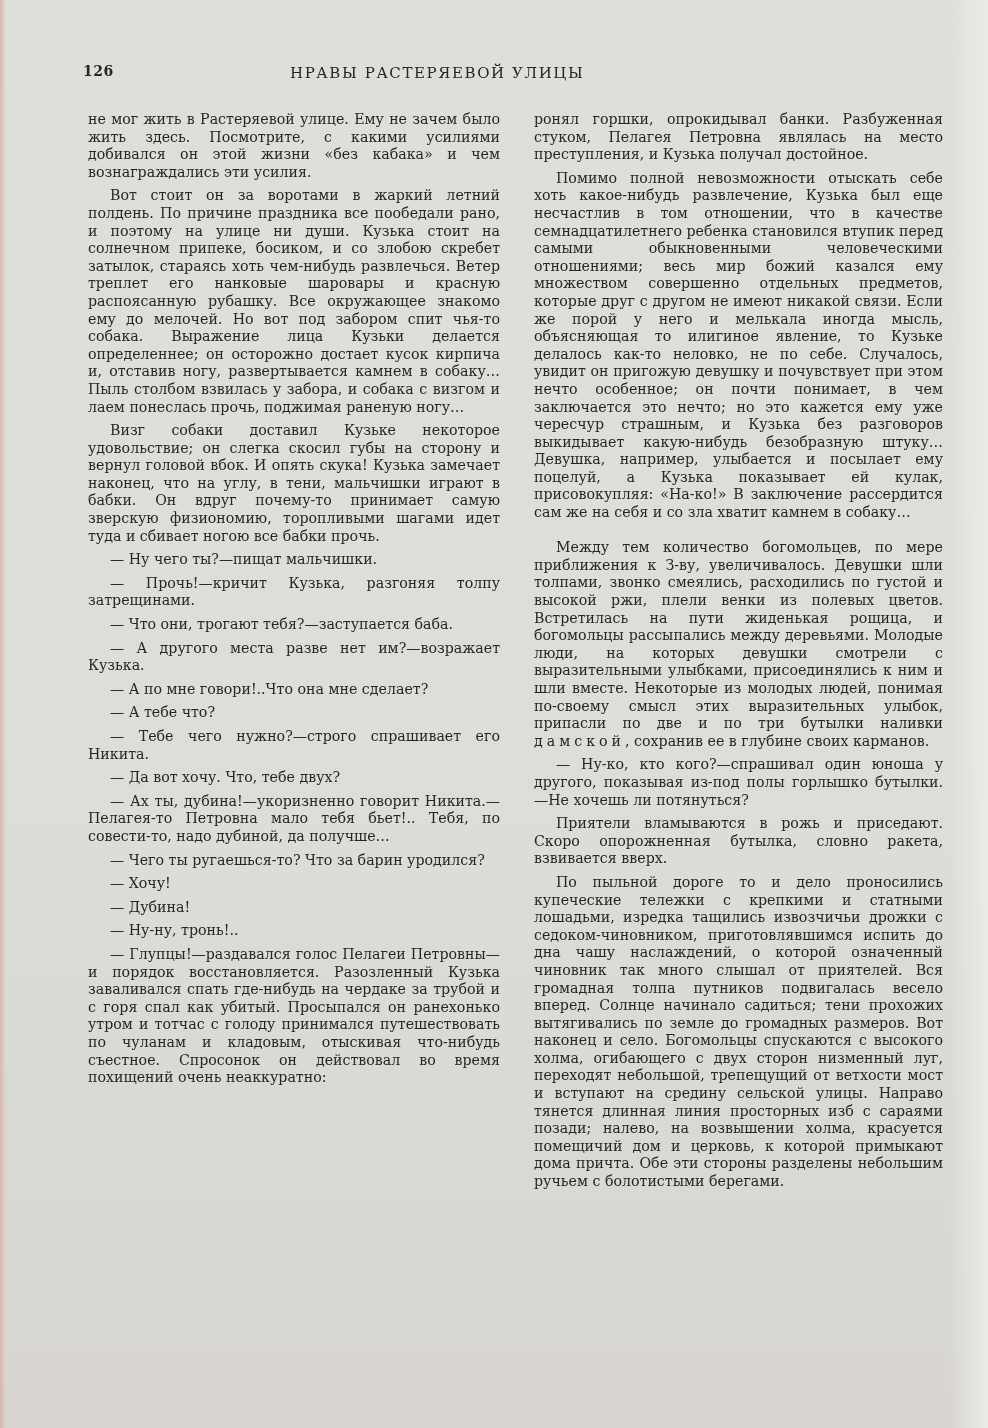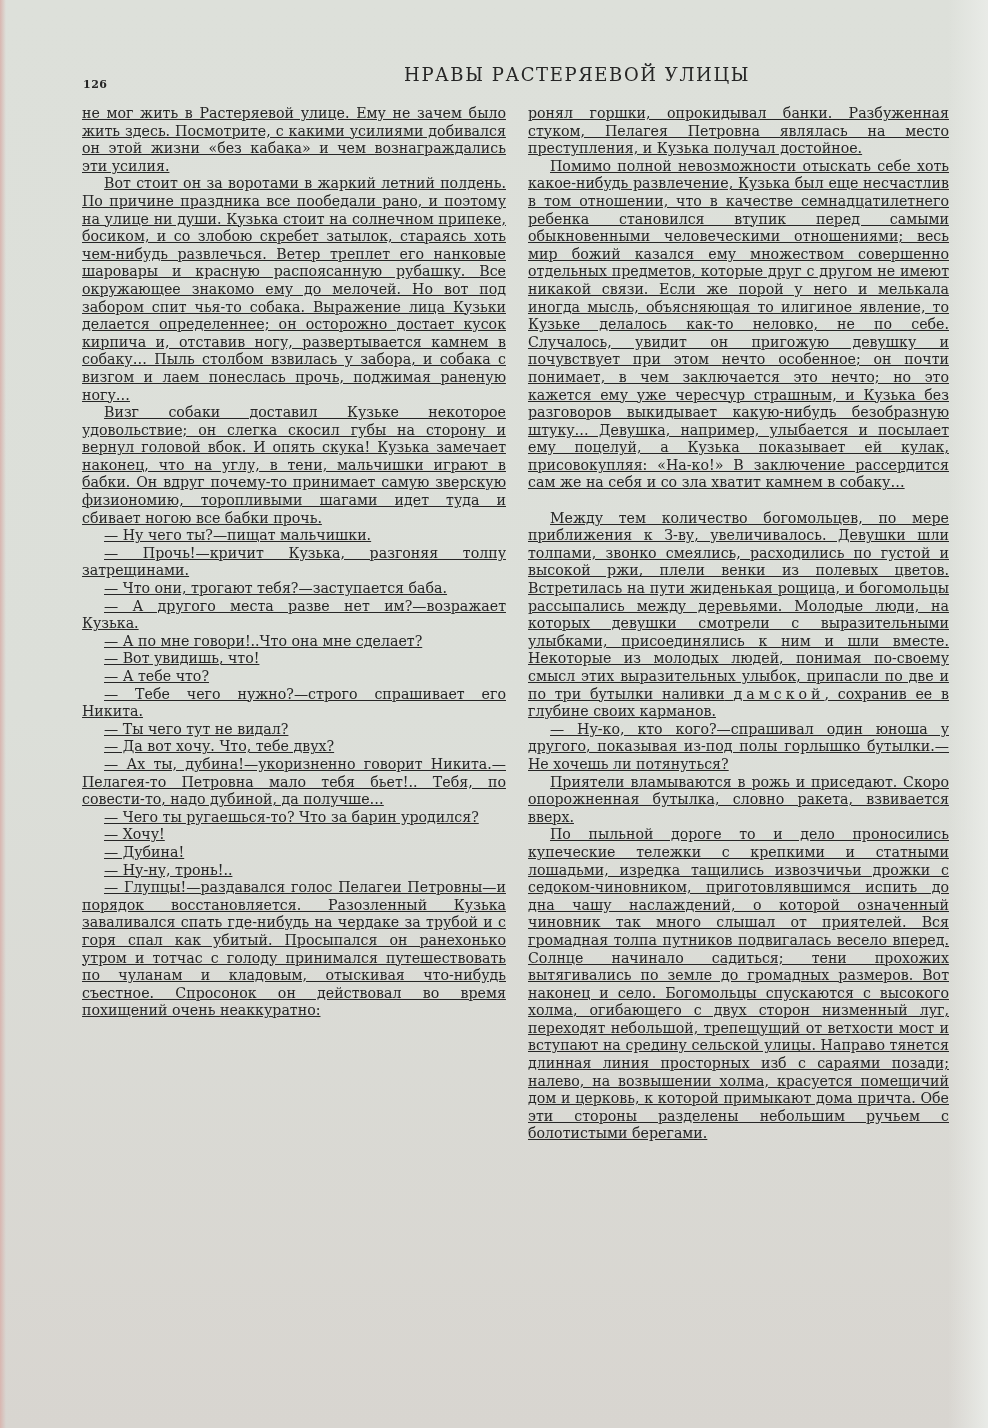--- a/index.html
+++ b/index.html
@@ -12,36 +12,36 @@
   }
   .edge-left {
     position: absolute; left: 0; top: 0; width: 6px; height: 1428px;
     background: linear-gradient(90deg, #d8b6b0, rgba(220,223,217,0));
   }
   .edge-right {
     position: absolute; right: 0; top: 0; width: 40px; height: 1428px;
     background: linear-gradient(90deg, rgba(225,228,222,0), #e9ebe7);
   }
   .page-number {
-    position: absolute; left: 83px; top: 78px;
-    font-size: 11px; font-weight: bold; letter-spacing: 0.5px;
+    position: absolute; left: 83px; top: 63px;
+    font-size: 14px; font-weight: bold; letter-spacing: 0.5px;
   }
   .running-head {
     position: absolute; left: 290px; top: 64px; width: 460px;
-    text-align: right; font-size: 18px; letter-spacing: 1.6px;
+    text-align: left; font-size: 15px; letter-spacing: 1.6px;
     font-family: "DejaVu Serif", serif;
   }
   .col {
     position: absolute; top: 105px;
     font-size: 14.2px; line-height: 17.6px;
     text-align: justify;
   }
   .col-left { left: 82px; width: 424px; }
   .col-right { left: 528px; width: 421px; }
-  .col p { margin: 0; text-indent: 22px; hyphens: manual; text-decoration: underline; }
+  .col p { margin: 6px; text-indent: 22px; hyphens: manual; }
   .col p.noindent { text-indent: 0; }
   .col p.gap { margin-top: 17.6px; }
   .spaced { letter-spacing: 4px; }
 </style>
 </head>
 <body>
 
 <div class="edge-left"></div>
 <div class="edge-right"></div>
 
@@ -50,24 +50,22 @@
 
 <div class="col col-left">
   <p class="noindent">не мог жить в Растеряевой улице. Ему не зачем было жить здесь. Посмотрите, с какими усилиями добивался он этой жизни «без кабака» и чем вознаграждались эти усилия.</p>
   <p>Вот стоит он за воротами в жаркий летний полдень. По причине праздника все пообедали рано, и поэтому на улице ни души. Кузька стоит на солнечном припеке, босиком, и со злобою скребет затылок, стараясь хоть чем-нибудь развлечься. Ветер треплет его нанковые шаровары и красную распоясанную рубашку. Все окружающее знакомо ему до мелочей. Но вот под забором спит чья-то собака. Выражение лица Кузьки делается определеннее; он осторожно достает кусок кирпича и, отставив ногу, развертывается камнем в собаку… Пыль столбом взвилась у забора, и собака с визгом и лаем понеслась прочь, поджимая раненую ногу…</p>
   <p>Визг собаки доставил Кузьке некоторое удовольствие; он слегка скосил губы на сторону и вернул головой вбок. И опять скука! Кузька замечает наконец, что на углу, в тени, мальчишки играют в бабки. Он вдруг почему-то принимает самую зверскую физиономию, торопливыми шагами идет туда и сбивает ногою все бабки прочь.</p>
   <p>— Ну чего ты?—пищат мальчишки.</p>
   <p>— Прочь!—кричит Кузька, разгоняя толпу затрещинами.</p>
   <p>— Что они, трогают тебя?—заступается баба.</p>
   <p>— А другого места разве нет им?—возражает Кузька.</p>
   <p>— А по мне говори!..Что она мне сделает?</p>
-  <p>— Вот увидишь, что!</p>
   <p>— А тебе что?</p>
   <p>— Тебе чего нужно?—строго спрашивает его Никита.</p>
-  <p>— Ты чего тут не видал?</p>
   <p>— Да вот хочу. Что, тебе двух?</p>
   <p>— Ах ты, дубина!—укоризненно говорит Никита.—Пелагея-то Петровна мало тебя бьет!.. Тебя, по совести-то, надо дубиной, да получше…</p>
   <p>— Чего ты ругаешься-то? Что за барин уродился?</p>
   <p>— Хочу!</p>
   <p>— Дубина!</p>
   <p>— Ну-ну, тронь!..</p>
   <p>— Глупцы!—раздавался голос Пелагеи Петровны—и порядок восстановляется. Разозленный Кузька заваливался спать где-нибудь на чердаке за трубой и с горя спал как убитый. Просыпался он ранехонько утром и тотчас с голоду принимался путешествовать по чуланам и кладовым, отыскивая что-нибудь съестное. Спросонок он действовал во время похищений очень неаккуратно:</p>
 </div>
 
 <div class="col col-right">

